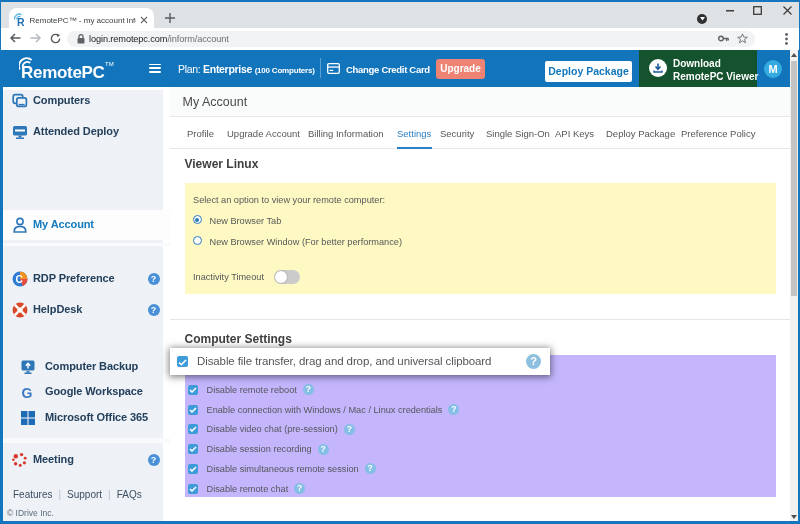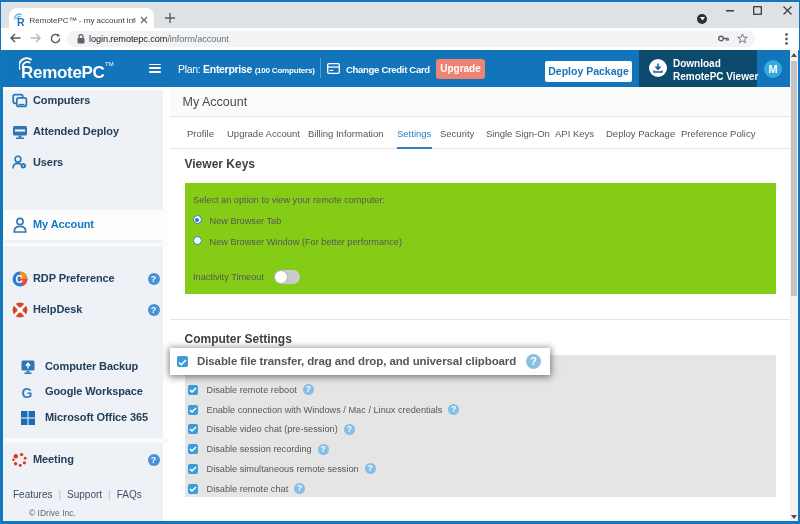--- a/index.html
+++ b/index.html
@@ -25,77 +25,77 @@
 #bluehead { left:0; top:49.5px; width:798px; height:37.5px; background:#1274bb; }
 #logo { left:19px; top:6px; width:125px; height:27px; }
 #hamb { left:149px; top:14px; width:12px; height:10px; }
 #hamb div { height:1.8px; background:#fff; margin-bottom:2.2px; border-radius:1px; }
 #plantext { left:178px; top:13px; font-size:10.5px; color:#fff; letter-spacing:-0.3px; }
 #plantext b.small { font-size:8px; letter-spacing:-0.2px; }
 #hsep { left:320px; top:8.5px; width:1px; height:20px; background:#5b9ed1; }
 #cchange { left:327px; top:13px; color:#fff; font-size:9.5px; font-weight:bold; letter-spacing:-0.3px; }
 #upgbtn { left:436px; top:9.5px; width:49px; height:20px; background:#ee8273; border-radius:3px; color:#fff; font-size:10px; font-weight:bold; text-align:center; line-height:20px; }
 #deploybtn { left:545px; top:60.5px; width:87px; height:21.5px; background:#fff; border-radius:2px; color:#1176bc; font-size:10.5px; font-weight:bold; text-align:center; line-height:21.5px; }
-#dlblock { left:639px; top:49.5px; width:118px; height:37.5px; background:#0c4a6e; }
+#dlblock { left:639px; top:49.5px; width:118px; height:37.5px; background:#14532d; }
 #dlcirc { left:10px; top:9px; width:18px; height:18px; border-radius:50%; background:#fff; }
 #dltext { left:34px; top:7px; color:#fff; font-size:10px; font-weight:bold; line-height:13.5px; white-space:nowrap; }
 #avatar { left:764px; top:60px; width:18px; height:18px; border-radius:50%; background:#35aae1; color:#fff; font-size:11px; font-weight:bold; text-align:center; line-height:18px; }
 
 
 #sidebar { left:0; top:89.5px; width:163px; height:431.5px; background:#eef1f5; border-left:3px solid #1176bc; }
 .srow { position:absolute; left:0; width:166.5px; height:30px; }
 .sicon { position:absolute; left:9px; top:50%; margin-top:-8px; width:16px; height:16px; }
 .slabel { position:absolute; left:30px; top:50%; margin-top:-7px; font-size:11px; font-weight:bold; color:#23405d; letter-spacing:-0.1px; }
 .sq { position:absolute; left:144.5px; top:50%; margin-top:-6px; width:12px; height:12px; border-radius:50%; background:#4a90d8; color:#fff; font-size:9px; font-weight:bold; text-align:center; line-height:12px; }
 #rowacct { background:#fdfdfe; }
 #rowacct .slabel { color:#1379be; }
 #rowbackup { background:#dfe6ec; }
 .subrow { position:absolute; left:0; width:166.5px; height:26px;text-align:center; }
 .subicon { position:absolute; left:18px; top:50%; margin-top:-7px; width:14px; height:14px; }
 .sublabel { position:absolute; left:42px; top:50%; margin-top:-7px; font-size:11px; font-weight:bold; color:#23405d; letter-spacing:-0.1px; }
 #sdivider1 { left:0px; top:153.5px; width:166.5px; height:2.5px; background:#f8fafb; }
 #sdivider2 { left:0px; top:348px; width:166.5px; height:5px; background:#f8fafb; }
 #sfeat { left:10px; top:399px; font-size:10px; color:#3d4f63; }
 #sfeat span.sep { color:#b9c2cb; padding:0 6px; }
-#scopy { left:26px; top:418px; font-size:8.5px; color:#5c6c7c; }
+#scopy { left:4px; top:418px; font-size:8.5px; color:#5c6c7c; }
 
 
 #content { left:169.5px; top:87px; width:621px; height:434px; background:#fff; }
 #headstrip { left:0; top:0; width:621px; height:30px; background:#fafbfb; border-bottom:1px solid #e7e7e7; }
 #h1 { left:13px; top:8px; font-size:12.5px; color:#4a4a4c; }
 #tabsrow { left:0; top:31px; width:621px; height:31px; border-bottom:1px solid #e7e7e7; }
 .ctab { position:absolute; top:10px; font-size:9.5px; color:#555658; }
 .ctab.active { color:#2d7fc3; }
 #setul { left:227px; top:28.5px; width:35px; height:2.5px; background:#2d7fc3; }
 #vlhead { left:15px; top:70px; font-size:12px; font-weight:bold; color:#3f4041; }
-#vlpanel { left:15px; top:96px; width:591px; height:111px; background:#84cc16; }
+#vlpanel { left:15px; top:96px; width:591px; height:111px; background:#fef9c3; }
 #vlsel { left:8.5px; top:11.5px; font-size:9.2px; color:#56575a; }
 .radio { position:absolute; width:9px; height:9px; border:1.5px solid #2c7bbf; border-radius:50%; background:#fff; }
 .radio.on::after { content:""; position:absolute; left:1.5px; top:1.5px; width:4px; height:4px; border-radius:50%; background:#2c7bbf; }
 #rad1 { left:8px; top:32px; }
 #rad2 { left:8px; top:52.5px; }
 #radl1 { left:25px; top:33px; font-size:9.2px; color:#56575a; }
 #radl2 { left:25px; top:53.5px; font-size:9.2px; color:#56575a; }
 #inact { left:8.5px; top:89px; font-size:9.2px; color:#56575a; }
 #toggle { left:89px; top:87px; width:26px; height:14px; background:#cbcbcb; border-radius:7px; }
 #toggle::after { content:""; position:absolute; left:1px; top:1px; width:12px; height:12px; border-radius:50%; background:#fff; box-shadow:0 0 2px rgba(0,0,0,0.3); }
 #cdiv { left:0px; top:232px; width:621px; height:1px; background:#e7e7e7; }
 #cshead { left:15px; top:245px; font-size:12px; font-weight:bold; color:#3f4041; }
-#cspanel { left:15px; top:268px; width:591px; height:142px; background:#e5e5e5; }
+#cspanel { left:15px; top:268px; width:591px; height:142px; background:#c4b5fd; }
 .crow { position:absolute; left:3px; height:11px; display:flex; align-items:center; }
 .cbox { position:relative; width:10px; height:10px; background:#3d9bd9; border-radius:2px; flex:none; }
 .cbox svg { position:absolute; left:1px; top:2px; }
 .clabel { margin-left:9px; font-size:9.2px; color:#56575a; white-space:nowrap; }
 .qc { margin-left:6px; width:11px; height:11px; border-radius:50%; background:#85bfe5; color:#fff; font-size:8.5px; font-weight:bold; text-align:center; line-height:11.5px; flex:none; }
 
 
 #callout { left:0.5px; top:261px; width:380px; height:27px; background:#fff; box-shadow:0 1px 7px 1px rgba(0,0,0,0.5); }
 #callout .cbx { position:absolute; left:7px; top:8px; width:11px; height:11px; background:#3d9bd9; border-radius:2px; }
 #callout .cbx svg { position:absolute; left:1px; top:2.5px; }
-#callout .ctext { position:absolute; left:27px; top:7px; font-size:11.5px; font-weight:bold; color:#55565a; white-space:nowrap; letter-spacing:-0.1px; }
+#callout .ctext { position:absolute; left:27px; top:7px; font-size:11.5px; font-weight:normal; color:#55565a; white-space:nowrap; letter-spacing:-0.1px; }
 #callout .qbig { position:absolute; left:356px; top:6px; width:15px; height:15px; border-radius:50%; background:#8cc; background:#8dbfdf; color:#fff; font-size:11px; font-weight:bold; text-align:center; line-height:15px; }
 
 
 #sbtrack { left:790px; top:49.5px; width:7.5px; height:471.5px; background:#f2f2f2; }
 #sbthumb { left:790.5px; top:61px; width:6.5px; height:235px; background:#c3c3c3; }
 #rightborder { left:797.5px; top:49.5px; width:2.5px; height:474.5px; background:#1576bd; }
 #bottombar { left:0; top:521px; width:800px; height:3px; background:#1576bd; }
 #leftborder { left:0; top:49.5px; width:3px; height:474.5px; background:#1176bc; }
 </style>
 </head>
@@ -210,30 +210,20 @@
       <span class="slabel">Computers</span>
     </div>
     <div class="srow" style="top:27.5px">
       <svg class="sicon" width="16" height="15" viewBox="0 0 16 15">
         <rect x="1" y="1.5" width="14" height="9.5" rx="1.5" fill="#2d77b8"></rect>
         <rect x="3" y="5" width="10" height="2" fill="#fff"></rect>
         <rect x="6.5" y="11" width="3" height="2" fill="#2d77b8"></rect>
         <rect x="4" y="13" width="8" height="1.5" fill="#2d77b8"></rect>
       </svg>
       <span class="slabel">Attended Deploy</span>
-    </div>
-    <div class="srow" style="top:58.5px">
-      <svg class="sicon" width="16" height="16" viewBox="0 0 16 16">
-        <circle cx="6" cy="4.2" r="2.9" fill="none" stroke="#2d77b8" stroke-width="1.6"></circle>
-        <path d="M1 13.5 C1 10 3.2 8.4 6 8.4 C7.3 8.4 8.3 8.8 9 9.4" fill="none" stroke="#2d77b8" stroke-width="1.6"></path>
-        <circle cx="11.3" cy="10.8" r="2.2" fill="#2d77b8"></circle>
-        <path d="M11.3 8 V13.6 M8.5 10.8 H14.1 M9.3 8.8 L13.3 12.8 M13.3 8.8 L9.3 12.8" stroke="#2d77b8" stroke-width="1.5"></path>
-        <circle cx="11.3" cy="10.8" r="0.8" fill="#eef1f5"></circle>
-      </svg>
-      <span class="slabel">Users</span>
     </div>
     <div class="srow" id="rowacct" style="top:120.5px">
       <svg class="sicon" width="14" height="15" viewBox="0 0 14 15">
         <circle cx="7" cy="4.2" r="2.9" fill="none" stroke="#2d77b8" stroke-width="1.5"></circle>
         <path d="M1.5 14 C1.5 10.5 4 8.8 7 8.8 C10 8.8 12.5 10.5 12.5 14 Z" fill="none" stroke="#2d77b8" stroke-width="1.5"></path>
       </svg>
       <span class="slabel">My Account</span>
     </div>
     <div id="sdivider1" class="abs"></div>
     <div class="srow" style="top:174px">
@@ -305,21 +295,21 @@
       <span class="ctab" style="left:57.5px">Upgrade Account</span>
       <span class="ctab" style="left:138.5px">Billing Information</span>
       <span class="ctab active" style="left:227.5px">Settings</span>
       <span class="ctab" style="left:270.5px">Security</span>
       <span class="ctab" style="left:316.5px">Single Sign-On</span>
       <span class="ctab" style="left:385.5px">API Keys</span>
       <span class="ctab" style="left:436.5px">Deploy Package</span>
       <span class="ctab" style="left:511.5px">Preference Policy</span>
       <div id="setul" class="abs"></div>
     </div>
-    <div id="vlhead" class="abs">Viewer Keys</div>
+    <div id="vlhead" class="abs">Viewer Linux</div>
     <div id="vlpanel" class="abs">
       <div id="vlsel" class="abs">Select an option to view your remote computer:</div>
       <div id="rad1" class="radio on abs"></div>
       <div id="radl1" class="abs">New Browser Tab</div>
       <div id="rad2" class="radio abs"></div>
       <div id="radl2" class="abs">New Browser Window (For better performance)</div>
       <div id="inact" class="abs">Inactivity Timeout</div>
       <div id="toggle" class="abs"></div>
     </div>
     <div id="cdiv" class="abs"></div>

